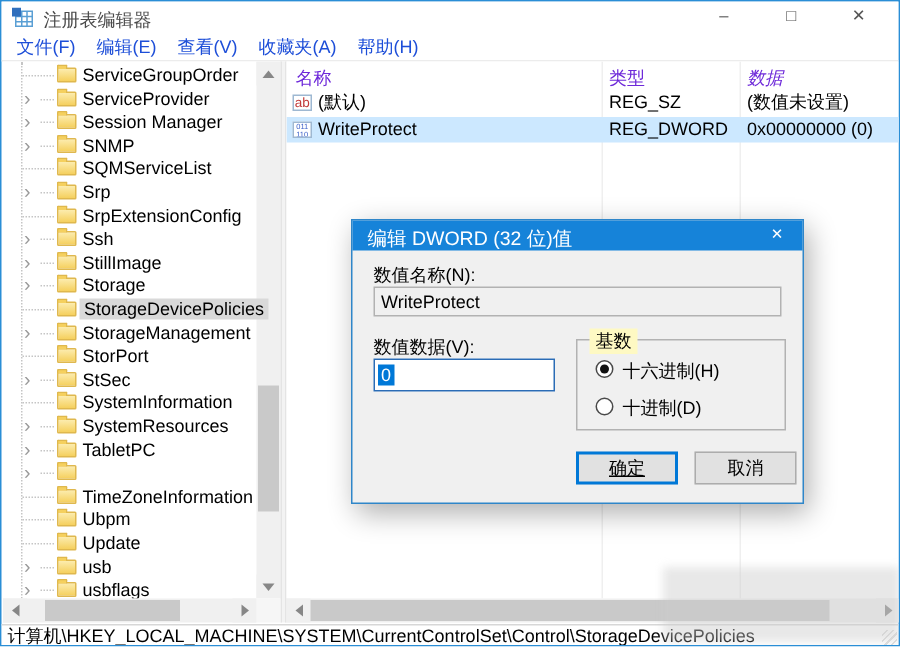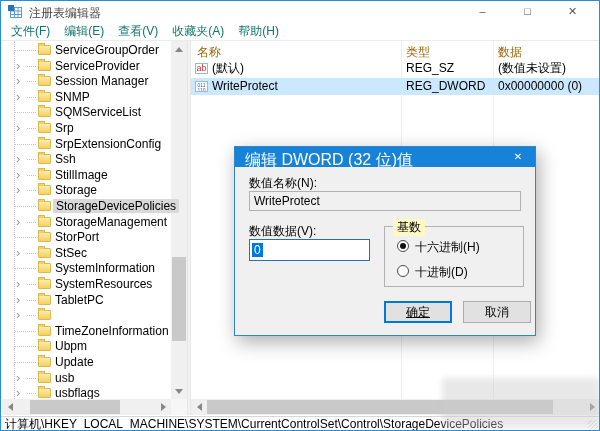--- a/index.html
+++ b/index.html
@@ -9,21 +9,21 @@
 
   
   .titlebar{position:absolute;left:0;top:0;right:0;height:22px;background:#fff;}
   .appicon{position:absolute;left:7px;top:4px;width:14px;height:14px;}
   .title{position:absolute;left:28px;top:4px;font-size:12px;color:#4a4a4a;white-space:nowrap;}
   .wc{position:absolute;top:0;width:45px;height:21px;text-align:center;line-height:21px;color:#555;font-size:11px;}
   .wc-min{right:94px;} .wc-max{right:49px;} .wc-close{right:4px;}
 
   
   .menubar{position:absolute;left:0;top:22px;right:0;height:18px;border-bottom:1px solid #ececec;padding-left:3px;box-sizing:border-box;background:#fff;}
-  .menu-item{display:inline-block;padding:1px 7px;color:#0f766e;line-height:15px;}
+  .menu-item{display:inline-block;padding:1px 7px;color:#1d4ed8;line-height:15px;}
 
   
   .tree-pane{position:absolute;left:1px;top:40px;width:185px;height:358px;overflow:hidden;background:#fff;}
   .tree-vline{position:absolute;left:12px;top:0;height:360px;border-left:1px dotted #c5c5c5;}
   .tree-row{position:absolute;left:0;height:16px;width:185px;}
   .chev{position:absolute;left:14px;top:0;color:#9a9a9a;font-size:13px;line-height:15px;}
   .dash{position:absolute;left:25px;top:8px;width:9px;border-top:1px dotted #c5c5c5;}
   .dash.long{left:13px;width:21px;}
   .folder{position:absolute;left:36px;top:3px;width:13px;height:10px;background:linear-gradient(#fcecae,#f5d05e);border:1px solid #dfb84e;border-radius:1px;box-sizing:border-box;}
   .folder::before{content:'';position:absolute;left:-1px;top:-3px;width:5px;height:2px;background:#f5d05e;border:1px solid #dfb84e;border-bottom:none;border-radius:1px 1px 0 0;}
@@ -40,22 +40,22 @@
   .tri-right{border-top:4px solid transparent;border-bottom:4px solid transparent;border-left:5px solid #878787;}
   .vthumb{position:absolute;left:1px;width:14px;background:#c9c9c9;}
   .hscroll{position:absolute;top:398px;height:16px;background:#f0f0f0;}
   .hthumb{position:absolute;top:1px;height:14px;background:#c9c9c9;}
   .corner{position:absolute;left:170px;top:398px;width:16px;height:16px;background:#f6f6f6;}
 
   .splitter{position:absolute;left:186px;top:40px;width:4px;height:374px;background:#f3f3f3;border-left:1px solid #e4e4e4;border-right:1px solid #e4e4e4;box-sizing:border-box;}
 
   
   .list-pane{position:absolute;left:190px;top:40px;width:409px;height:358px;background:#fff;overflow:hidden;}
-  .lheader-label{position:absolute;top:3px;color:#a16207;white-space:nowrap;}
-  .lh-name{left:6px;} .lh-type{left:215px;} .lh-data{left:307px;}
+  .lheader-label{position:absolute;top:3px;color:#6d28d9;white-space:nowrap;}
+  .lh-name{left:6px;} .lh-type{left:215px;} .lh-data{left:307px;font-style:italic;}
   .vline{position:absolute;top:0;height:358px;border-left:1px solid #efefef;}
   .list-row{position:absolute;left:0;width:409px;height:17px;line-height:17px;}
   .list-row.selected{background:#cce8ff;}
   .vicon{position:absolute;left:4px;top:3px;width:13px;height:11px;border:1px solid #9eb8d2;background:#fff;box-sizing:border-box;overflow:hidden;text-align:center;}
   .vicon.sz{color:#c23b3b;font-size:9px;line-height:9px;}
   .vicon.dw i{display:block;font-style:normal;font-size:5px;line-height:4px;color:#3a5fc8;margin-top:1px;}
   .cname{position:absolute;left:21px;white-space:nowrap;}
   .ctype{position:absolute;left:215px;white-space:nowrap;}
   .cdata{position:absolute;left:307px;white-space:nowrap;}
 
@@ -64,21 +64,21 @@
   .grip{position:absolute;right:1px;bottom:1px;width:10px;height:10px;
         background:repeating-linear-gradient(135deg,transparent 0 2px,#c9c9c9 2px 3px);opacity:.6;}
 
   
   .watermark{position:absolute;left:441px;top:377px;width:158px;height:50px;background:rgba(205,205,205,.45);filter:blur(3px);z-index:5;}
 
   
   .dialog{position:absolute;left:233px;top:145px;width:300px;height:188px;background:#f0f0f0;
           border:1px solid #2f86c9;box-shadow:3px 6px 18px rgba(0,0,0,.32);z-index:10;}
   .dtitle{position:absolute;left:0;top:0;width:100%;height:20px;background:#1683d9;color:#fff;}
-  .dtitle-text{position:absolute;left:10px;top:3px;font-size:16px;white-space:nowrap;}
+  .dtitle-text{position:absolute;left:10px;top:3px;font-size:13px;white-space:nowrap;}
   .dclose{position:absolute;right:0;top:0;width:34px;height:20px;text-align:center;line-height:20px;color:#fff;font-size:10px;}
   .dlabel{position:absolute;left:14px;white-space:nowrap;}
   .dname{position:absolute;left:14px;top:44px;width:272px;height:20px;border:1px solid #b2b2b2;background:#f0f0f0;box-sizing:border-box;line-height:18px;padding-left:4px;}
   .dvalue{position:absolute;left:14px;top:92px;width:121px;height:22px;border:1px solid #2b6cb5;background:#fff;box-sizing:border-box;line-height:20px;padding-left:2px;}
   .tsel{background:#0078d7;color:#fff;padding:0 2px;}
   .group{position:absolute;left:149px;top:79px;width:140px;height:61px;border:1px solid #b2b2b2;box-sizing:border-box;}
   .glegend{position:absolute;left:8px;top:-8px;background:#fef9c3;padding:0 4px;}
   .radio-row{position:absolute;left:12px;width:115px;height:16px;}
   .radio{position:absolute;left:0;top:1px;width:12px;height:12px;border:1px solid #4a4a4a;border-radius:50%;background:#fff;box-sizing:border-box;}
   .radio.on::after{content:'';position:absolute;left:2px;top:2px;width:6px;height:6px;background:#111;border-radius:50%;}

